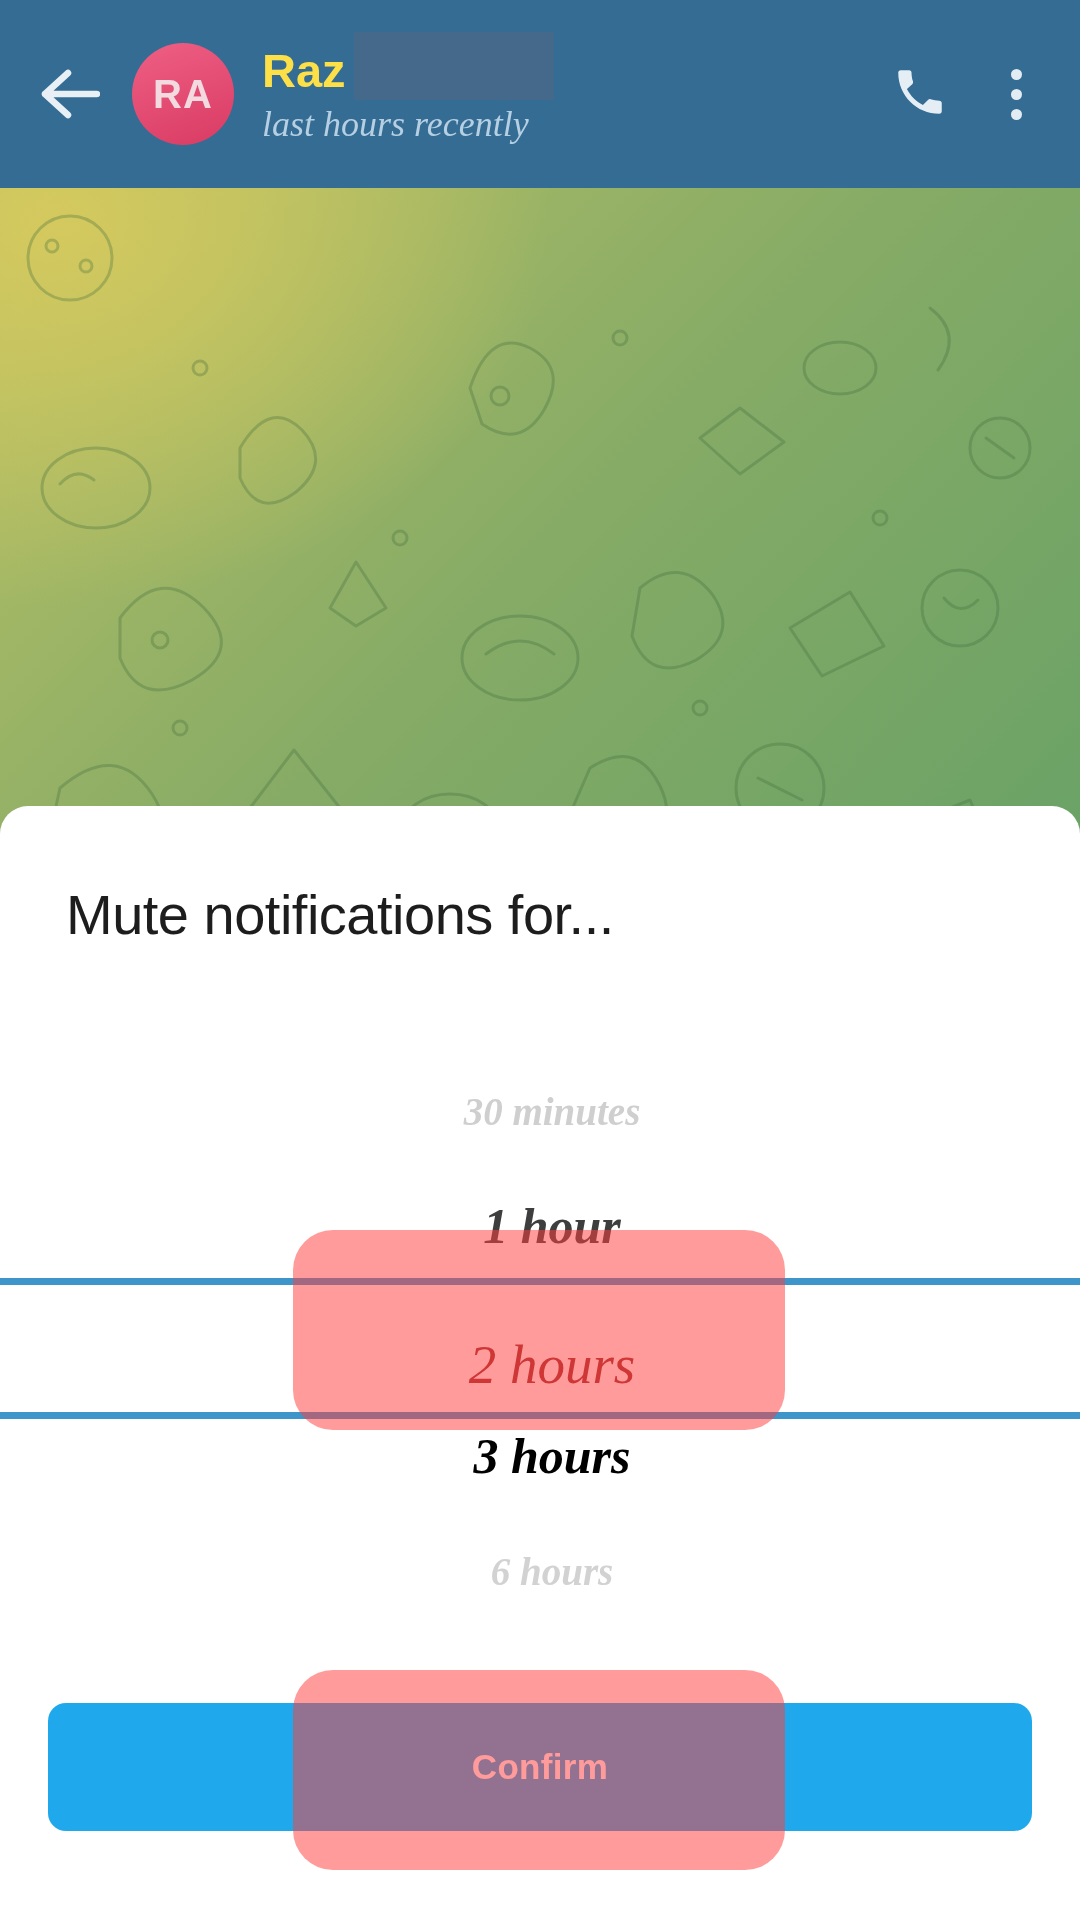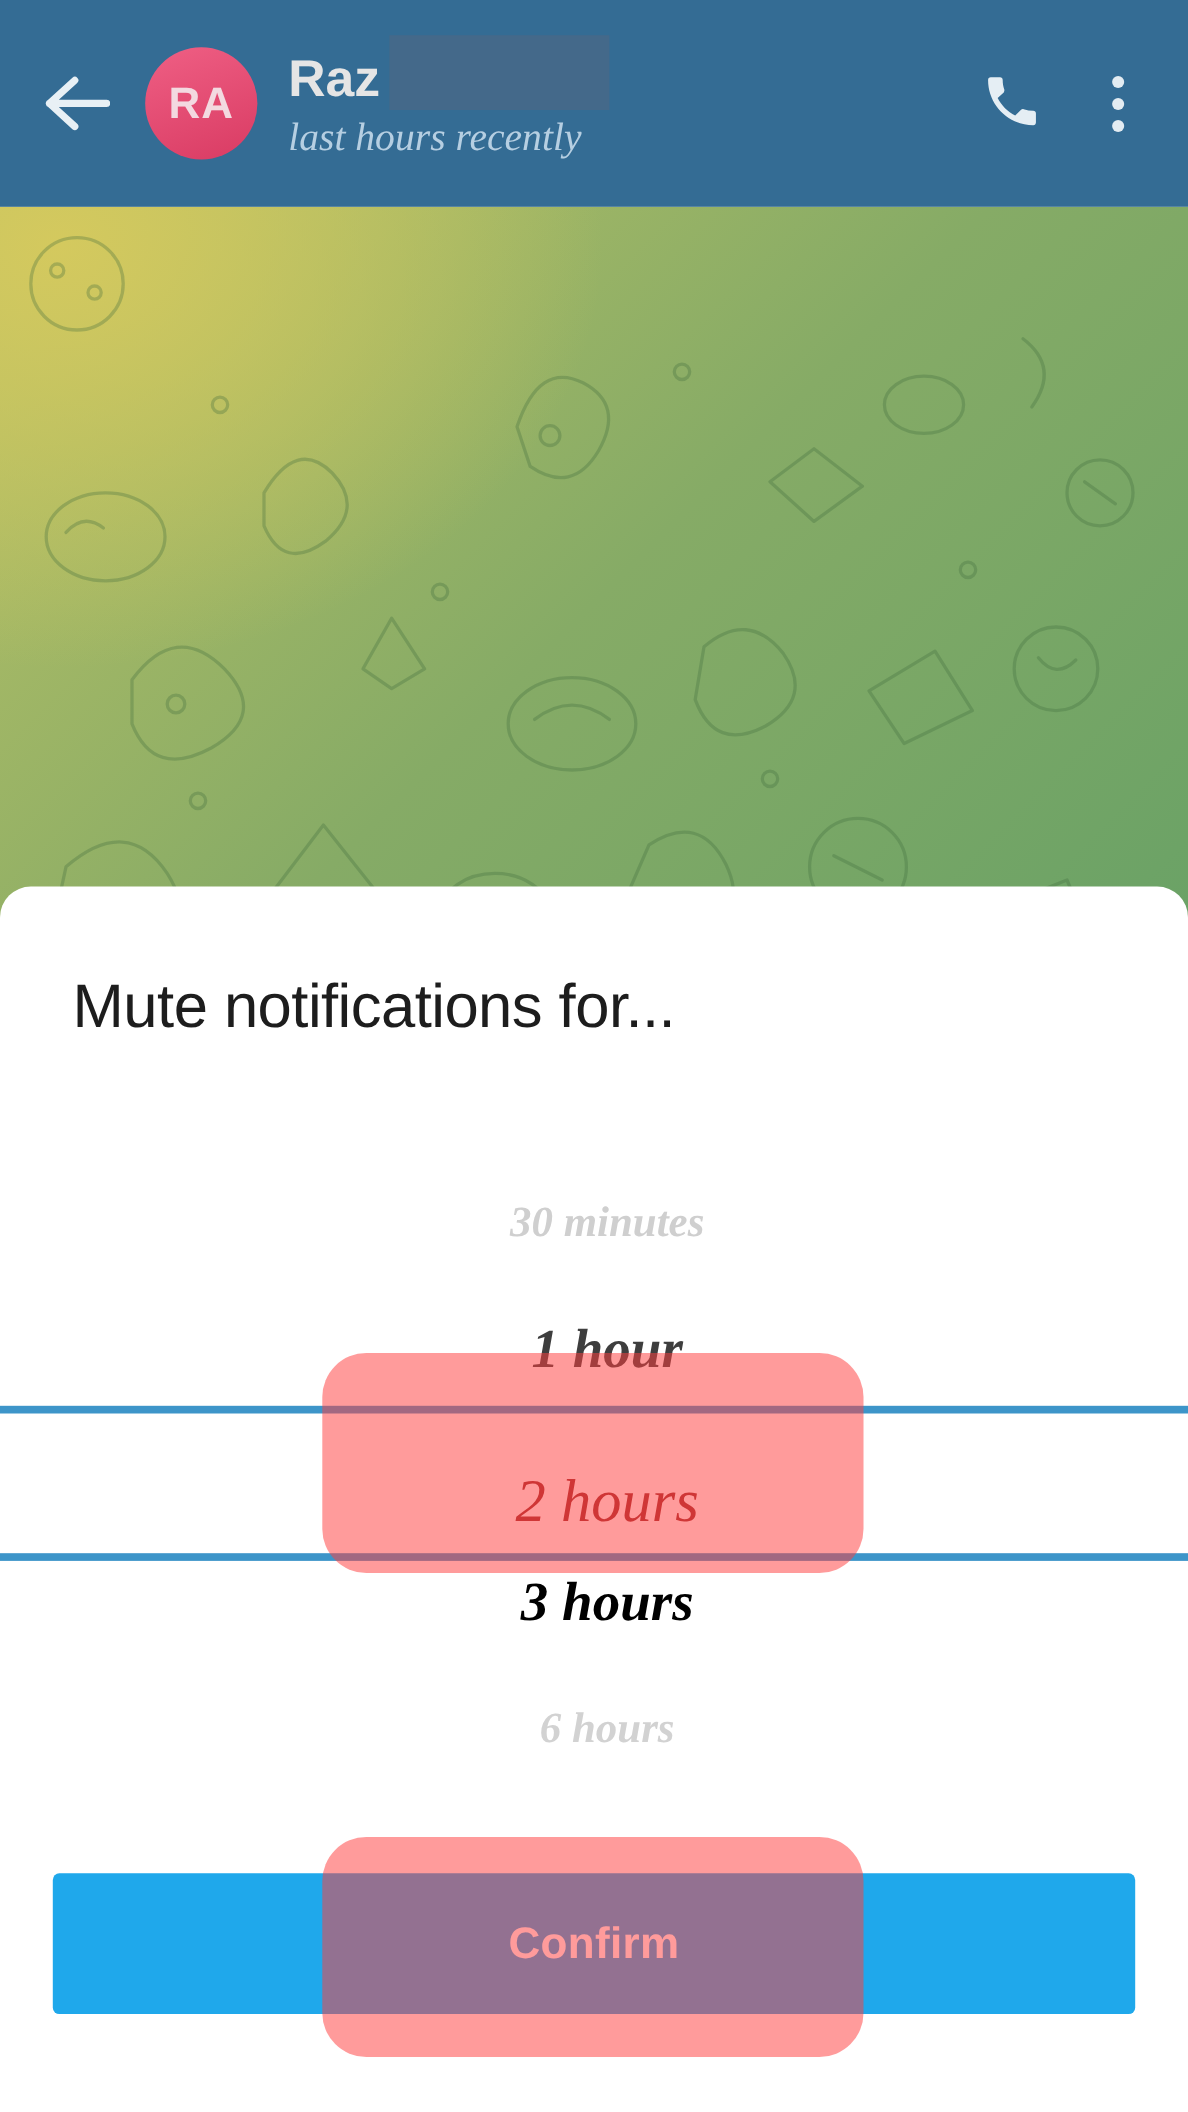--- a/index.html
+++ b/index.html
@@ -68,21 +68,21 @@
     padding-bottom: 4px;
   }
 
   .title-row {
     display: flex;
     align-items: center;
     height: 62px;
   }
 
   .chat-title {
-    color: #e5e5e5;
+    color: #fde047;
     font-size: 47px;
     font-weight: 700;
     line-height: 1;
     white-space: nowrap;
   }
 
   .redaction {
     width: 200px;
     height: 68px;
     background: #44698a;
@@ -233,23 +233,23 @@
     left: 48px;
     top: 897px;
     width: 984px;
     height: 128px;
   }
   .confirm-btn {
     width: 984px;
     height: 128px;
     background: #1fa8eb;
     border: none;
-    border-radius: 6px;
+    border-radius: 18px;
     color: #ffffff;
-    font-size: 40px;
+    font-size: 35px;
     font-weight: 700;
     font-family: "Liberation Sans", sans-serif;
     letter-spacing: 0.3px;
     display: flex;
     align-items: center;
     justify-content: center;
     padding: 0;
   }
   .confirm-highlight {
     position: absolute;

